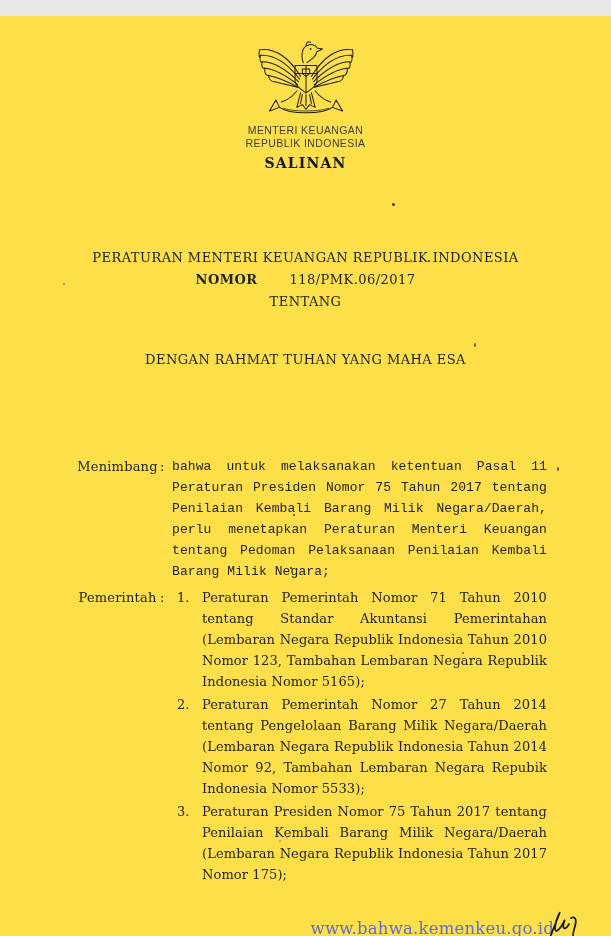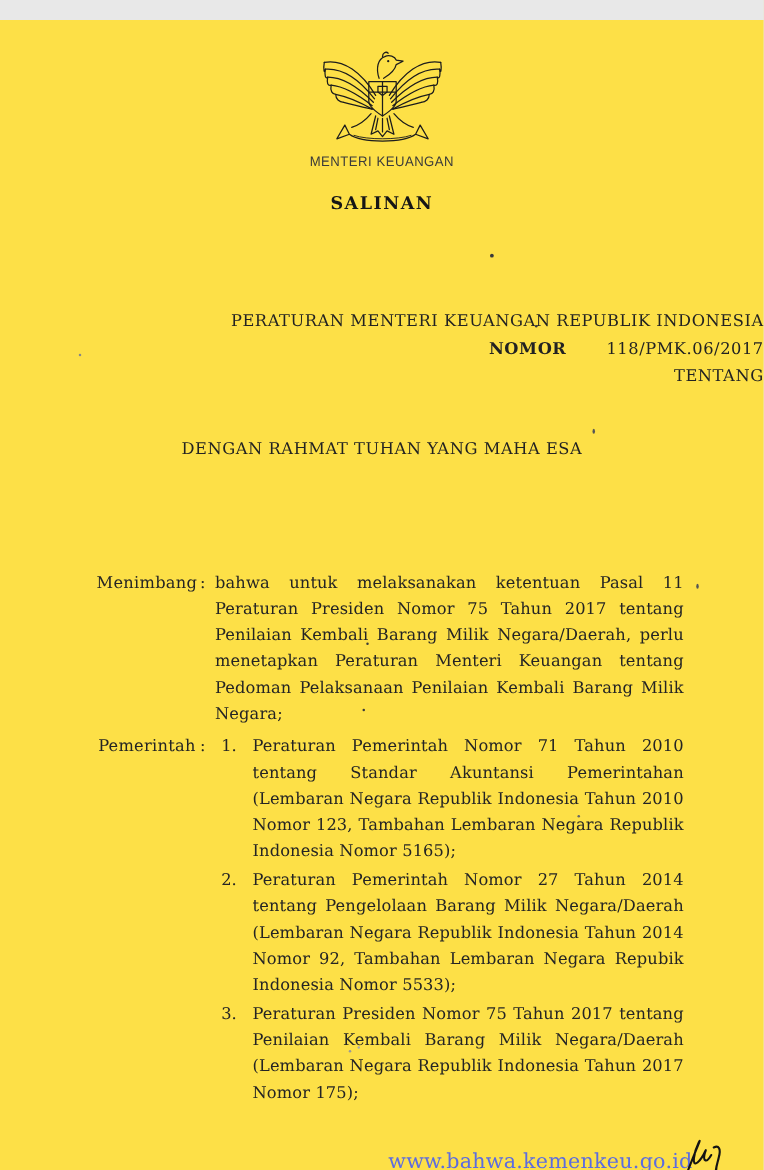--- a/index.html
+++ b/index.html
@@ -23,40 +23,40 @@
     transform:scaleY(1.05);
   }
   .salinan{
     position:absolute;top:139px;left:0;width:100%;
     text-align:center;font-weight:bold;
     font-size:14px;letter-spacing:1.2px;color:#161616;
   }
   
   .title-block{
     position:absolute;top:231px;left:0;width:100%;
-    text-align:right;font-size:13px;line-height:22px;
+    text-align:center;font-size:13px;line-height:22px;
     letter-spacing:.45px;color:#222;
   }
   .nomor-label{margin-right:32px;font-weight:bold;}
   
   .invocation{position:absolute;top:336px;left:0;width:100%;text-align:center;
     font-size:13px;letter-spacing:.45px;color:#222;}
   .authority{position:absolute;top:377px;left:0;width:100%;text-align:center;
     font-size:13px;letter-spacing:.45px;color:#222;}
   
   .clause{
     position:absolute;left:75px;width:472px;
     display:grid;grid-template-columns:85px 12px 1fr;
     font-size:13px;line-height:21px;color:#242424;
   }
   .clause-menimbang{top:440px;}
   .clause-mengingat{top:571px;}
   .clause-label{letter-spacing:.2px;text-align:center;}
   .clause-colon{text-align:left;}
-  .clause-text{text-align:justify;text-justify:inter-word;letter-spacing:.1px;}
+  .clause-text{text-align:justify;text-justify:inter-word;letter-spacing:.1px;font-family:Liberation Mono, monospace;}
   .legal-item{display:grid;grid-template-columns:30px 1fr;margin-bottom:2px;}
   .legal-item .num{padding-left:5px;}
   .legal-item .itext{text-align:justify;text-justify:inter-word;letter-spacing:.1px;}
   
   .footer-link{
     position:absolute;top:903px;right:57px;
     font-size:16.5px;letter-spacing:.2px;
     color:#5c6ce0;text-decoration:none;
   }
   .paraf{position:absolute;top:888px;left:545px;}
@@ -103,20 +103,21 @@
         <path d="M50,58 C45,64 40,68 33,70 M70,58 C75,64 80,68 87,70"></path>
 
         <path d="M27,68 L20,80 L31,76 C42,84 78,84 89,76 L100,80 L93,68 L89,76 M27,68 L31,76"></path>
         <path d="M35,77 C46,81 74,81 85,77" stroke-width="0.8"></path>
       </g>
     </svg>
   </div>
 
   <div class="ministry">
     <div>MENTERI KEUANGAN</div>
+    <div>REPUBLIK INDONESIA</div>
   </div>
 
   <div class="salinan">SALINAN</div>
 
   <div class="title-block">
     <div>PERATURAN MENTERI KEUANGAN REPUBLIK INDONESIA</div>
     <div>
       <span class="nomor-label">NOMOR</span><span>118/PMK.06/2017</span>
     </div>
     <div>TENTANG</div>

